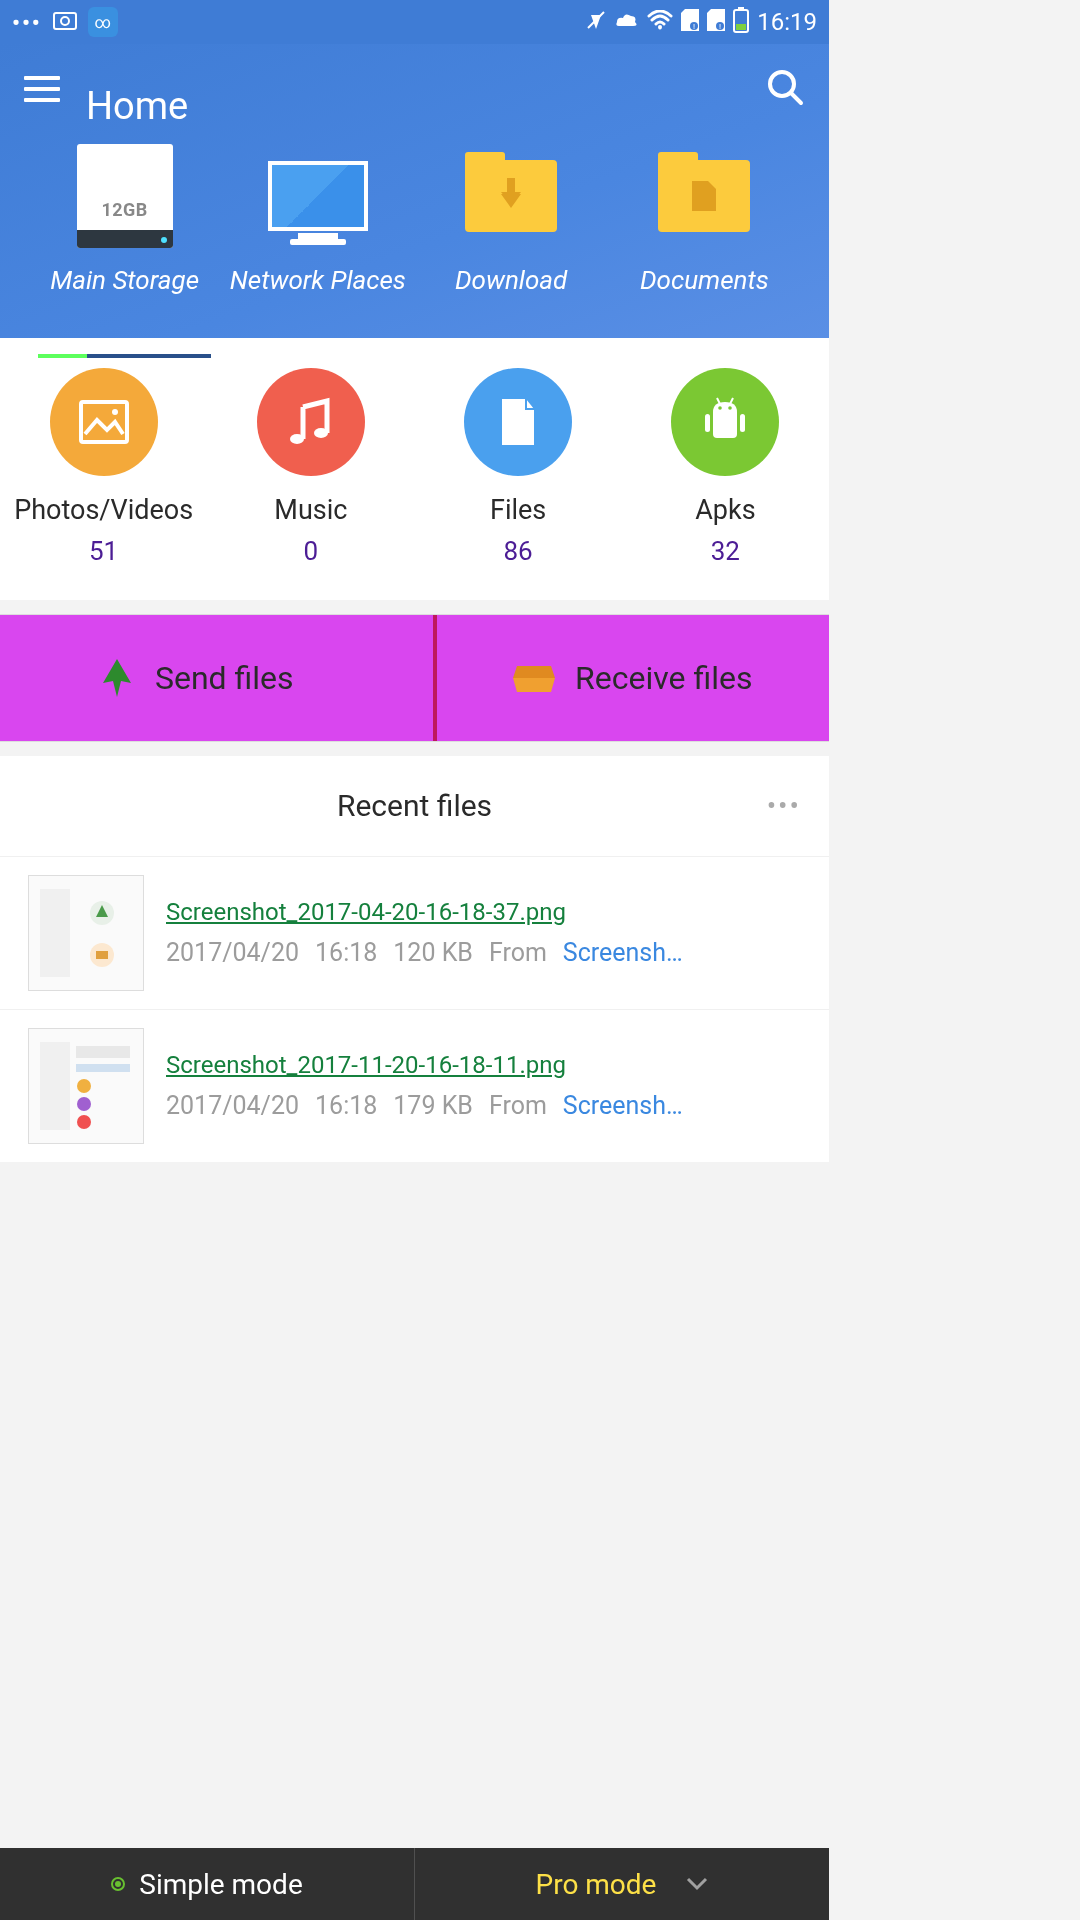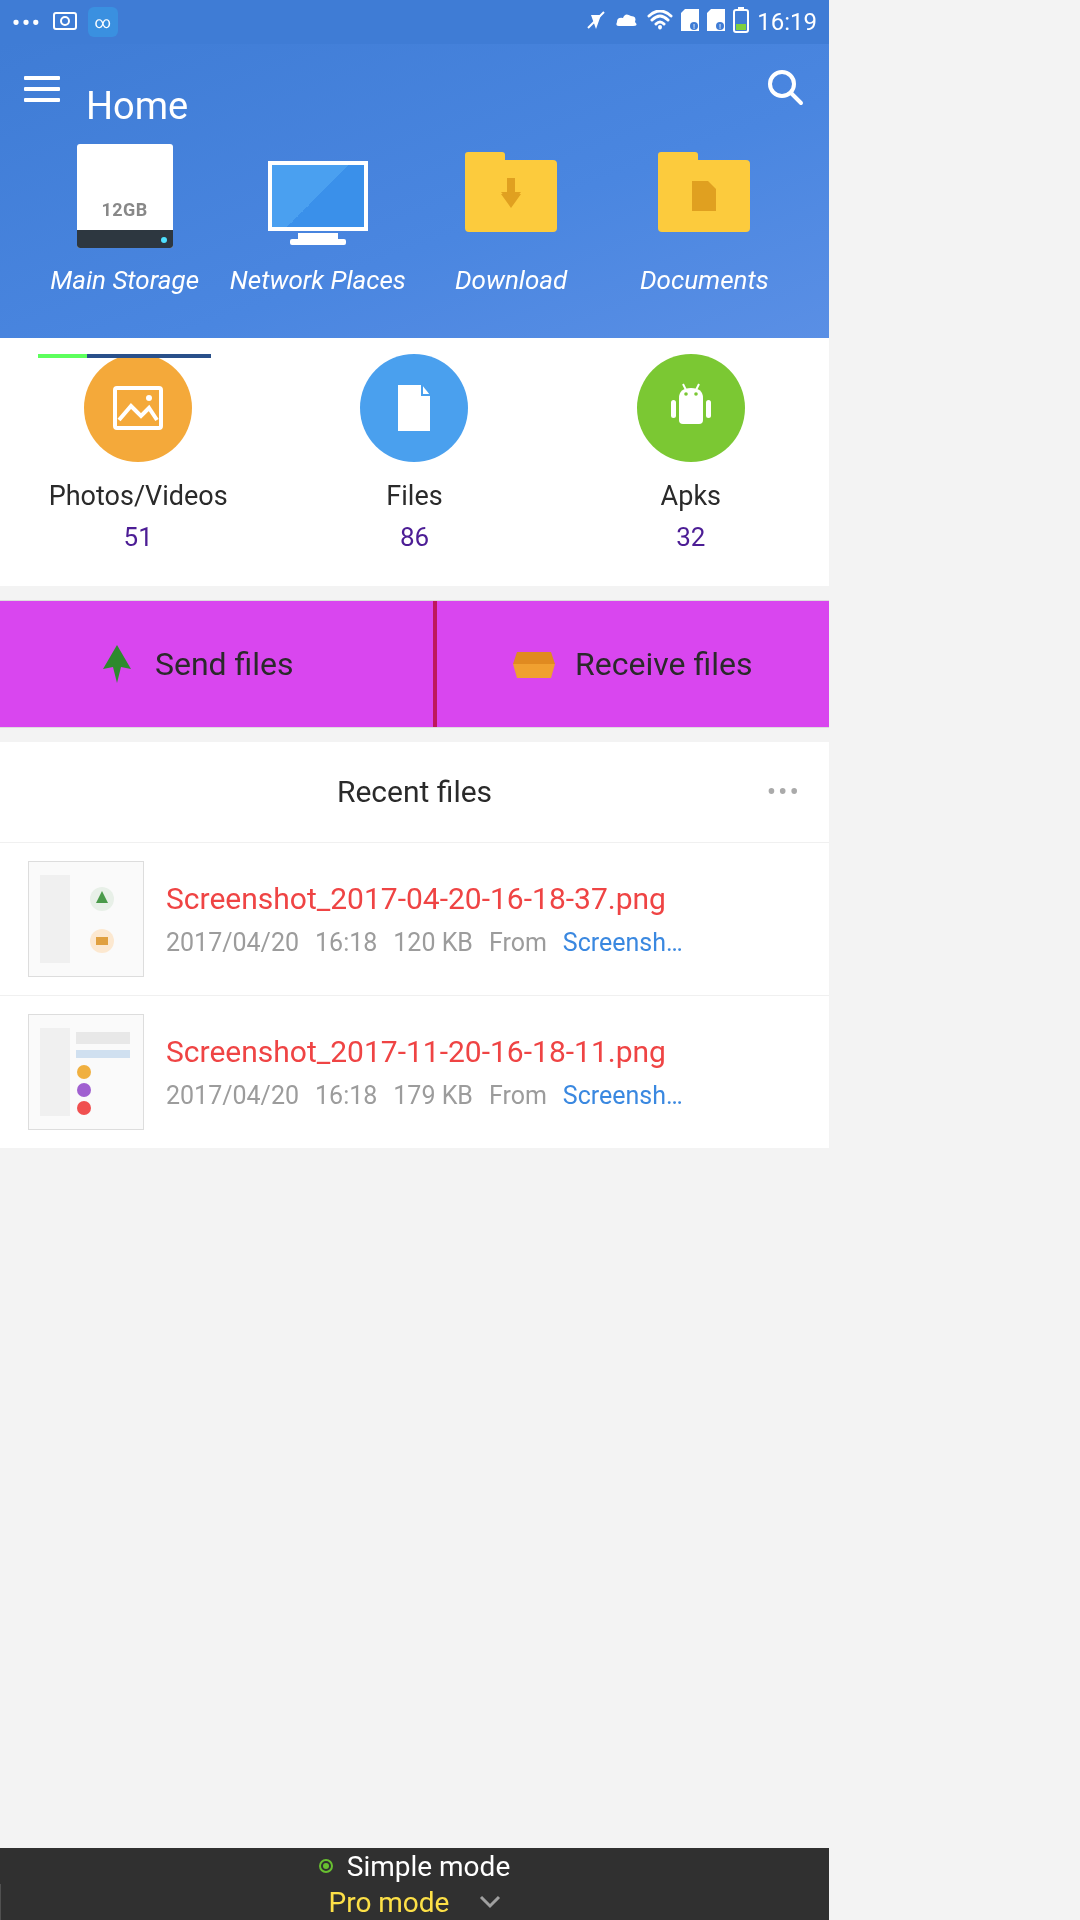--- a/index.html
+++ b/index.html
@@ -35,21 +35,21 @@
 
   .monitor { width: 100px; height: 70px; border: 4px solid #fff; background: linear-gradient(135deg,#4aa0f0 50%,#3a90ea 50%); position: relative; }
   .monitor-stand { position:absolute; bottom:-14px; left:50%; transform:translateX(-50%); width:40px; height:8px; background:#fff; }
   .monitor-base { position:absolute; bottom:-18px; left:50%; transform:translateX(-50%); width:56px; height:6px; background:#fff; border-radius:2px; }
 
   .folder { width: 92px; height: 72px; background: #fccb3d; border-radius: 4px; position: relative; }
   .folder-tab { position:absolute; top:-8px; left:0; width:40px; height:12px; background:#fccb3d; border-radius:3px 3px 0 0; }
   .folder-inner { position:absolute; top:50%; left:50%; transform:translate(-50%,-50%); }
 
   
-  .category-row { background:#fff; display:flex; padding: 16px 0 34px 0; }
+  .category-row { background:#fff; display:flex; padding: 30px 0 34px 0; }
   .category-item { flex:1; display:flex; flex-direction:column; align-items:center; }
   .circle { width: 108px; height: 108px; border-radius:50%; display:flex; align-items:center; justify-content:center; margin-bottom:18px; }
   .c-orange { background:#f4a93a; }
   .c-red { background:#f05f4e; }
   .c-blue { background:#4aa0ee; }
   .c-green { background:#7bc833; }
   .cat-label { font-size:27px; color:#2a2a2a; margin-bottom:10px; }
   .cat-count { font-size:26px; color:#4c1d95; }
 
   
@@ -59,26 +59,26 @@
 
   
   .recent-section { background:#fff; margin-top:14px; padding:0 0 0 0; }
   .recent-header { position:relative; height:100px; display:flex; align-items:center; justify-content:center; }
   .recent-title { font-size:30px; color:#2a2a2a; }
   .recent-menu { position:absolute; right:28px; color:#aaa; font-size:28px; letter-spacing:2px; }
 
   .file-row { display:flex; align-items:center; padding: 18px 28px; gap:22px; border-top:1px solid #f0f0f0; }
   .file-thumb { width:116px; height:116px; border:1px solid #ddd; background:#fafafa; flex-shrink:0; display:flex; align-items:center; justify-content:center; font-size:10px; color:#ccc; }
   .file-info { flex:1; min-width:0; }
-  .file-name { font-size:30px; color:#ef4444; margin-bottom:12px; white-space:nowrap; overflow:hidden; text-overflow:ellipsis; }
+  .file-name { font-size:24px; color:#15803d; margin-bottom:12px; white-space:nowrap; overflow:hidden; text-overflow:ellipsis;text-decoration:underline; }
   .file-meta { font-size:25px; color:#9c9c9c; display:flex; gap:16px; align-items:baseline; }
   .file-source { color:#3a88e0; }
 
   
-  .bottom-bar { position:fixed; bottom:0; left:0; right:0; width:829px; height:72px; background:#303030; display:flex; color:#fff;flex-direction:column; }
+  .bottom-bar { position:fixed; bottom:0; left:0; right:0; width:829px; height:72px; background:#303030; display:flex; color:#fff; }
   .mode-item { flex:1; display:flex; align-items:center; justify-content:center; gap:14px; font-size:28px; }
   .mode-item + .mode-item { border-left:1px solid #505050; color:#fde047; }
   .mode-dot { width:14px; height:14px; border:2px solid #68c030; border-radius:50%; position:relative; }
   .mode-dot::after { content:""; position:absolute; top:2px; left:2px; width:6px; height:6px; background:#68c030; border-radius:50%; }
 
   .chevron-down { margin-left:16px; }
   .file-row:first-of-type { border-top:none; }
 </style>
 </head>
 <body>
@@ -212,20 +212,31 @@
       <svg width="50" height="44" viewBox="0 0 50 44">
           <rect x="2" y="2" width="46" height="40" rx="2" fill="none" stroke="#fff" stroke-width="4"></rect>
           <path d="M6 34 L18 20 L28 30 L36 22 L44 34" fill="none" stroke="#fff" stroke-width="4"></path>
           <circle cx="36" cy="12" r="3" fill="#fff"></circle>
         </svg>
     </div>
     <div class="cat-label">Photos/Videos</div>
     <div class="cat-count">51</div>
   </div>
   <div class="category-item">
+    <div class="circle c-red">
+      <svg width="44" height="50" viewBox="0 0 44 50">
+          <path d="M14 10 L38 4 L38 36 M14 10 L14 42" fill="none" stroke="#fff" stroke-width="5"></path>
+          <ellipse cx="8" cy="42" rx="7" ry="5" fill="#fff"></ellipse>
+          <ellipse cx="32" cy="36" rx="7" ry="5" fill="#fff"></ellipse>
+        </svg>
+    </div>
+    <div class="cat-label">Music</div>
+    <div class="cat-count">0</div>
+  </div>
+  <div class="category-item">
     <div class="circle c-blue">
       <svg width="40" height="50" viewBox="0 0 40 50">
           <path d="M4 2 L28 2 L36 12 L36 48 L4 48 Z" fill="#fff"></path>
           <path d="M28 2 L28 12 L36 12" fill="none" stroke="#4aa0ee" stroke-width="2"></path>
         </svg>
     </div>
     <div class="cat-label">Files</div>
     <div class="cat-count">86</div>
   </div>
   <div class="category-item">

